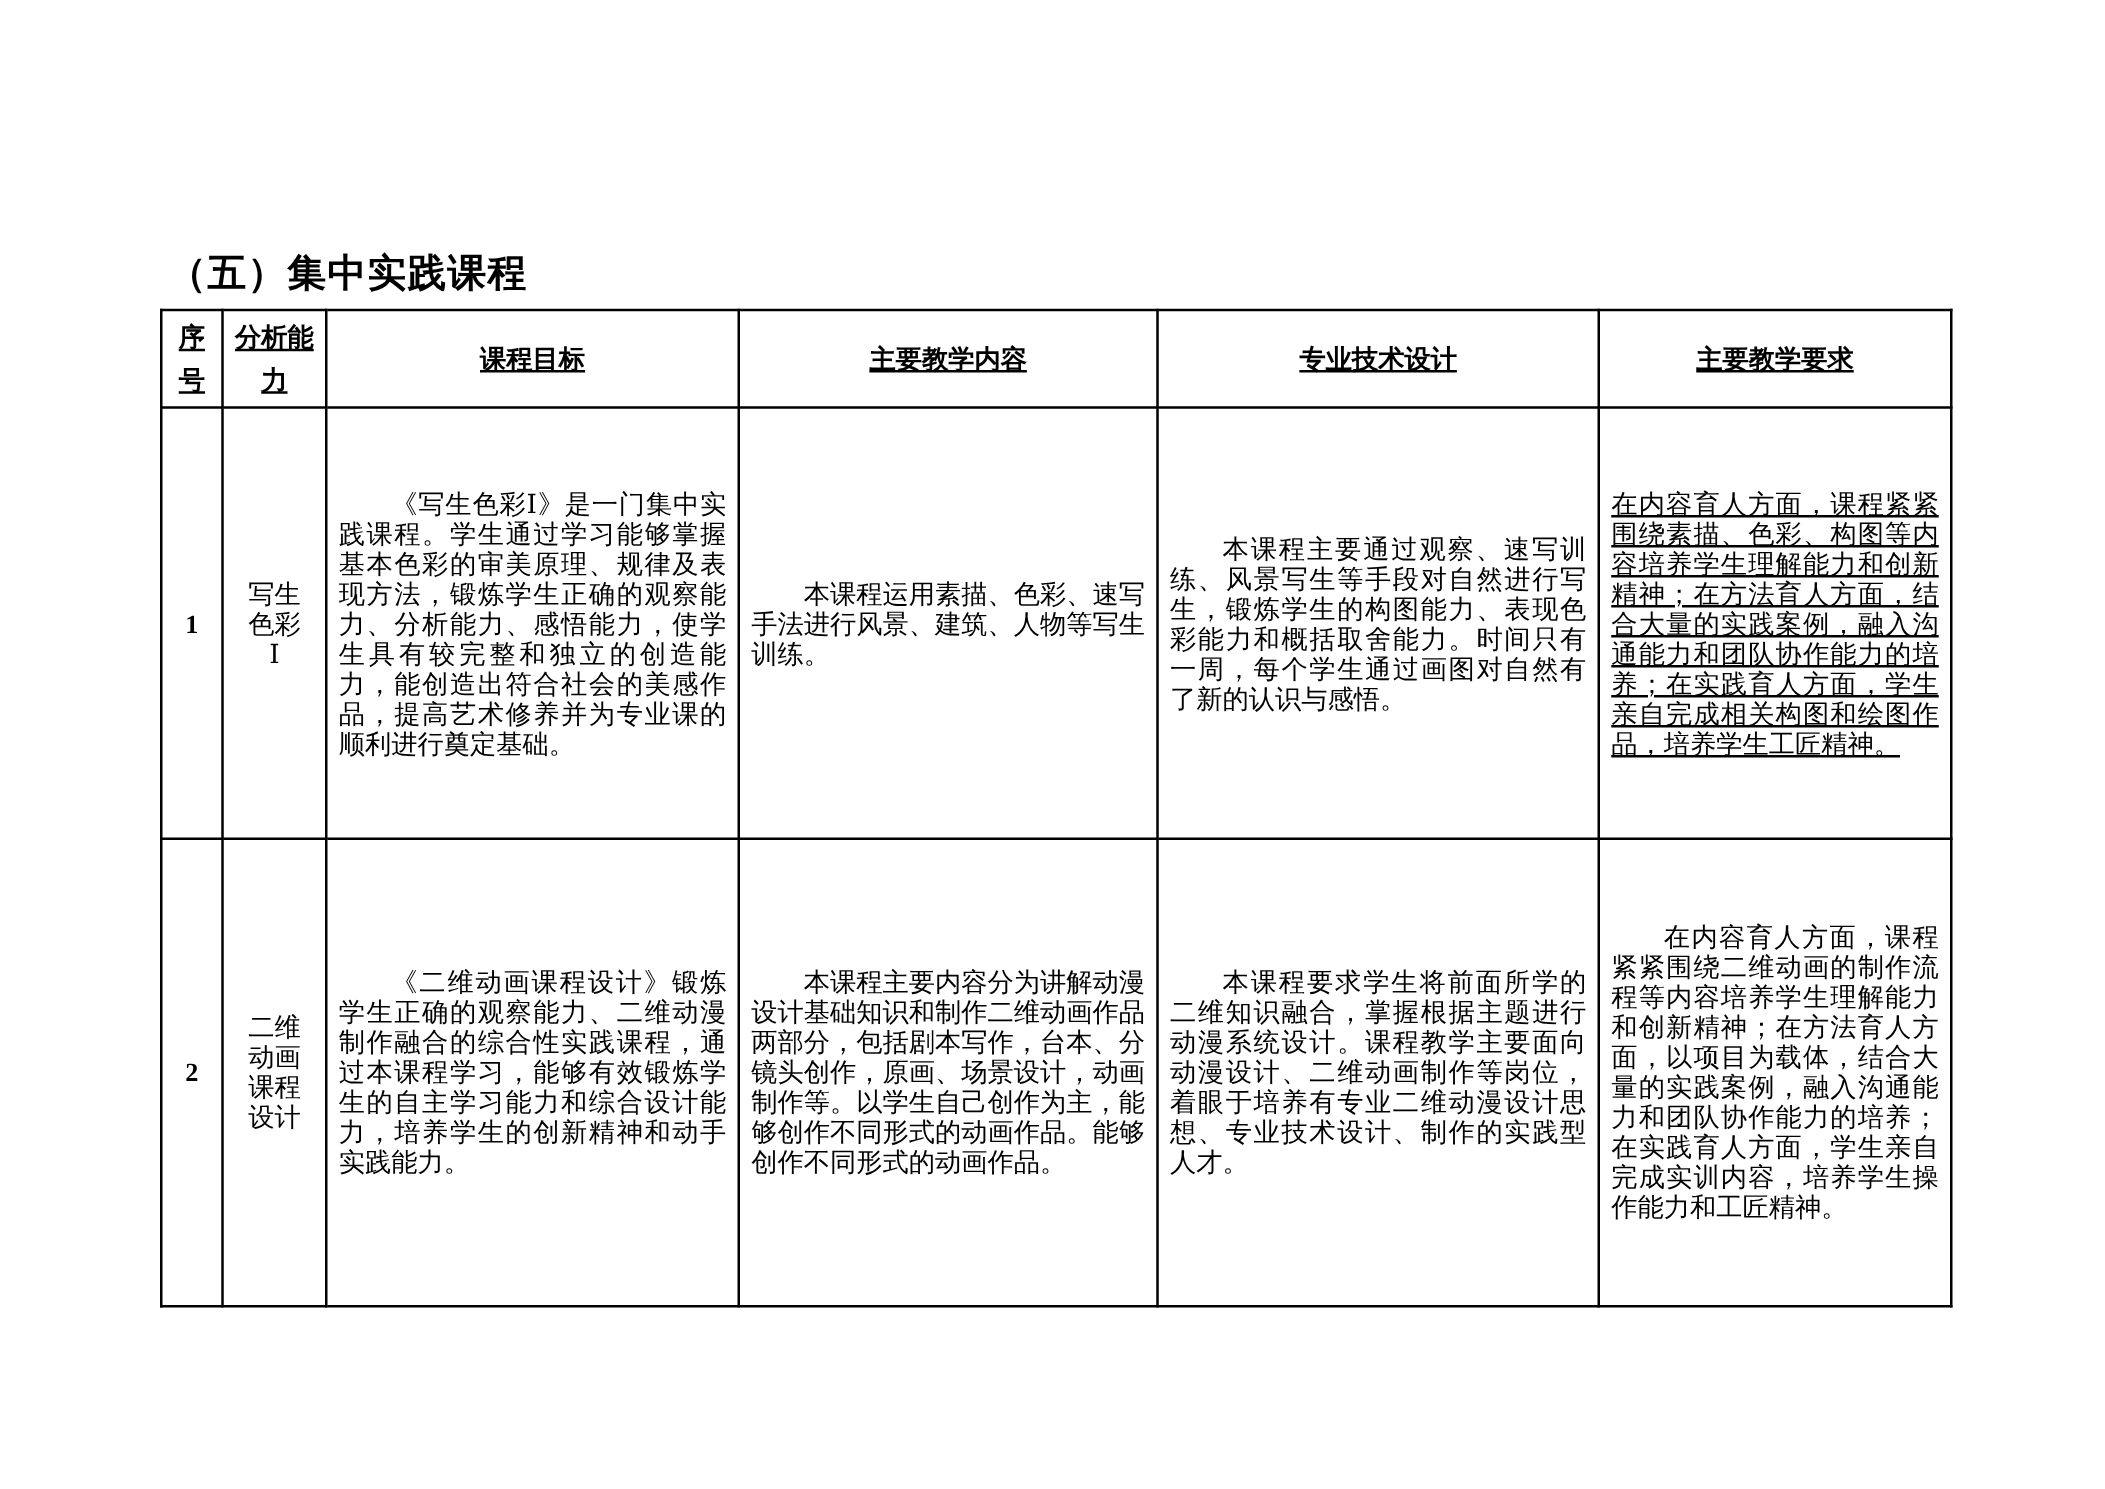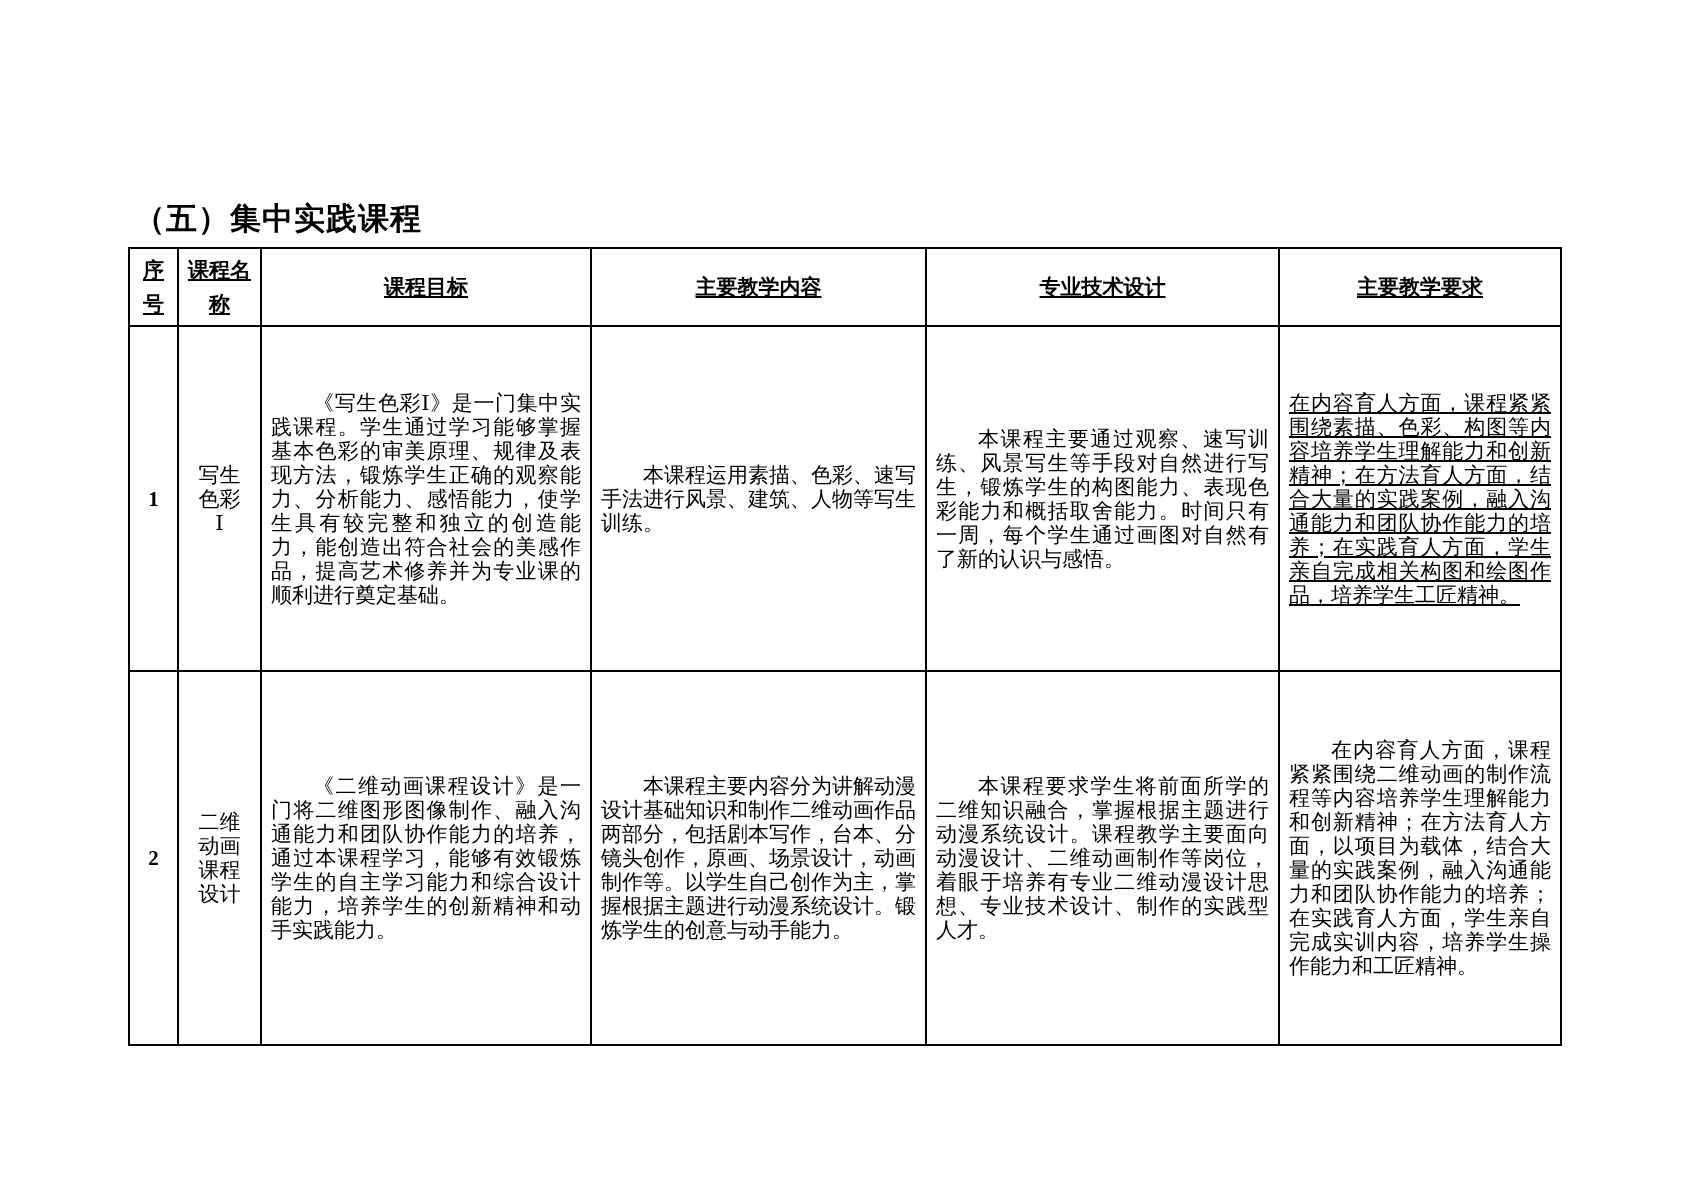--- a/index.html
+++ b/index.html
@@ -90,21 +90,21 @@
       <col class="col-no">
       <col class="col-name">
       <col class="col-goal">
       <col class="col-content">
       <col class="col-req">
       <col class="col-ideo">
     </colgroup>
     <tbody>
       <tr class="hdr-row">
         <th>序号</th>
-        <th>课程名称</th>
+        <th>分析能力</th>
         <th>课程目标</th>
         <th>主要教学内容</th>
         <th>专业技术设计</th>
         <th>主要教学要求</th>
       </tr>
 
       <tr class="row-1">
         <td class="cell-no">1</td>
         <td class="cell-name">写生
 色彩
@@ -114,20 +114,20 @@
         <td class="cell-text">本课程主要通过观察、速写训练、风景写生等手段对自然进行写生，锻炼学生的构图能力、表现色彩能力和概括取舍能力。时间只有一周，每个学生通过画图对自然有了新的认识与感悟。</td>
         <td class="cell-text no-indent">在内容育人方面，课程紧紧围绕素描、色彩、构图等内容培养学生理解能力和创新精神；在方法育人方面，结合大量的实践案例，融入沟通能力和团队协作能力的培养；在实践育人方面，学生亲自完成相关构图和绘图作品，培养学生工匠精神。</td>
       </tr>
 
       <tr class="row-2">
         <td class="cell-no">2</td>
         <td class="cell-name">二维
 动画
 课程
 设计</td>
-        <td class="cell-text">《二维动画课程设计》是一门将二维图形图像制作、融入沟通能力和团队协作能力的培养，通过本课程学习，能够有效锻炼学生的自主学习能力和综合设计能力，培养学生的创新精神和动手实践能力。</td>
-        <td class="cell-text">本课程主要内容分为讲解动漫设计基础知识和制作二维动画作品两部分，包括剧本写作，台本、分镜头创作，原画、场景设计，动画制作等。以学生自己创作为主，掌握根据主题进行动漫系统设计。锻炼学生的创意与动手能力。</td>
+        <td class="cell-text">《二维动画课程设计》锻炼学生正确的观察能力、二维动漫制作融合的综合性实践课程，通过本课程学习，能够有效锻炼学生的自主学习能力和综合设计能力，培养学生的创新精神和动手实践能力。</td>
+        <td class="cell-text">本课程主要内容分为讲解动漫设计基础知识和制作二维动画作品两部分，包括剧本写作，台本、分镜头创作，原画、场景设计，动画制作等。以学生自己创作为主，能够创作不同形式的动画作品。能够创作不同形式的动画作品。</td>
         <td class="cell-text">本课程要求学生将前面所学的二维知识融合，掌握根据主题进行动漫系统设计。课程教学主要面向动漫设计、二维动画制作等岗位，着眼于培养有专业二维动漫设计思想、专业技术设计、制作的实践型人才。</td>
         <td class="cell-text">在内容育人方面，课程紧紧围绕二维动画的制作流程等内容培养学生理解能力和创新精神；在方法育人方面，以项目为载体，结合大量的实践案例，融入沟通能力和团队协作能力的培养；在实践育人方面，学生亲自完成实训内容，培养学生操作能力和工匠精神。</td>
       </tr>
     </tbody>
   </table>
 </div>
 
 </body></html>

